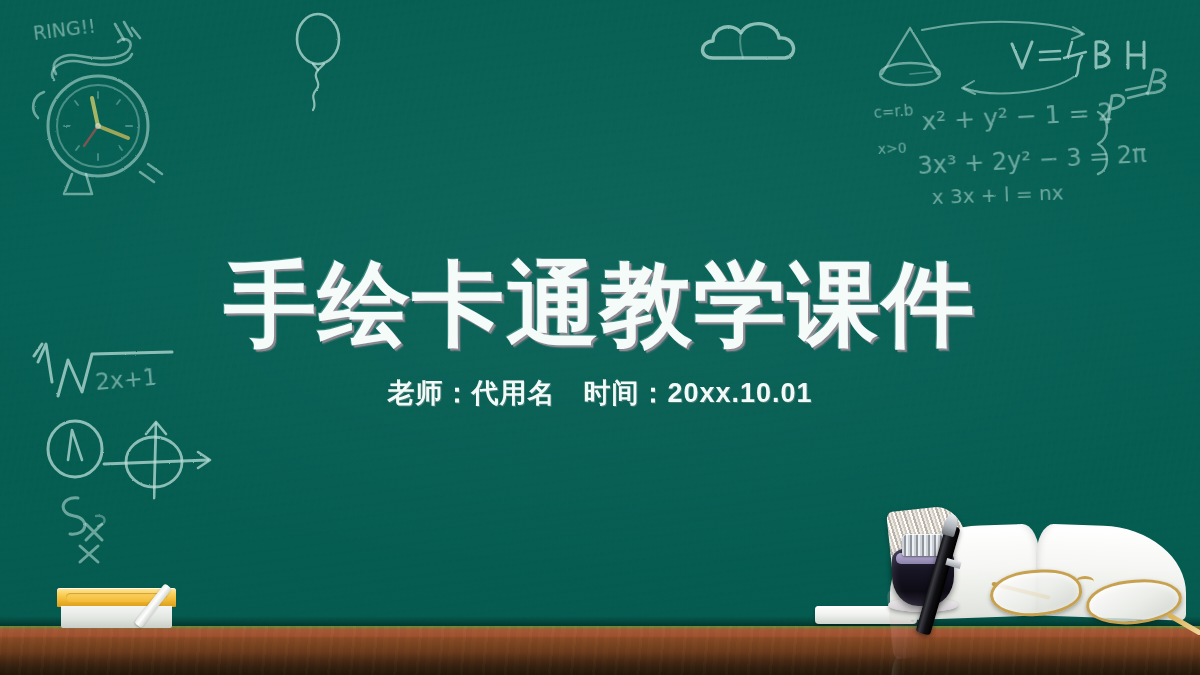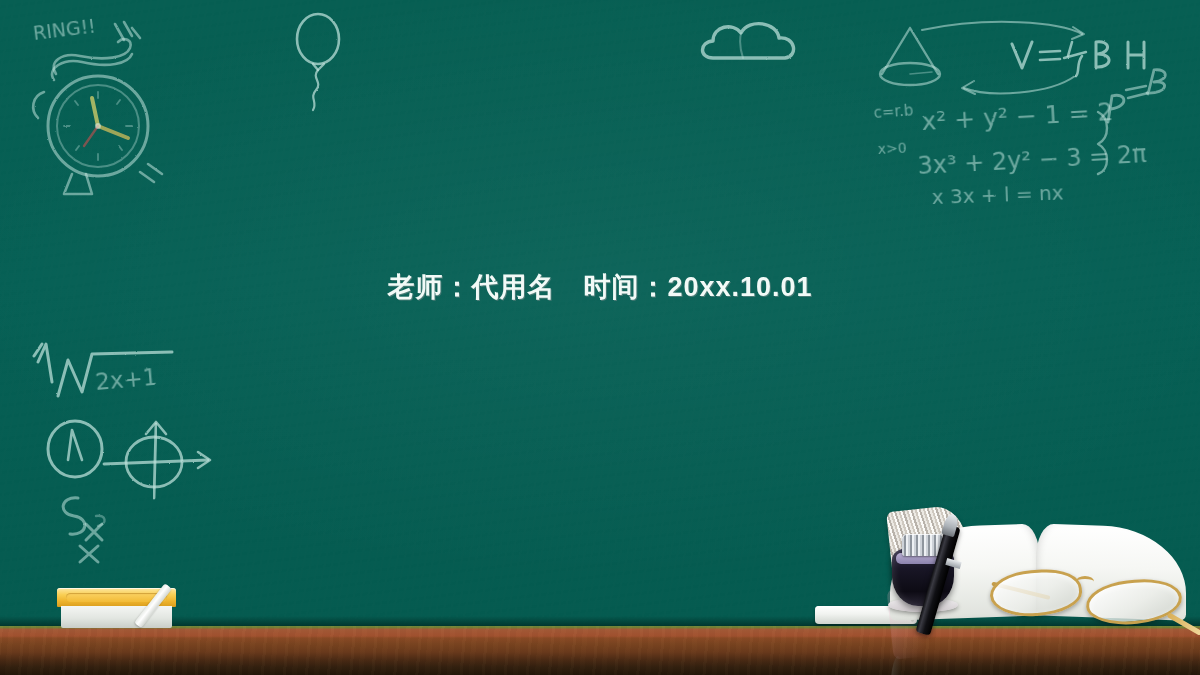--- a/index.html
+++ b/index.html
@@ -95,21 +95,21 @@
     line-height:1.07;
     letter-spacing:2px;
     color:#f4fbf8;
     text-shadow:
        2px 2px 0 rgba(255,180,200,0.40),
        3px 3px 1px rgba(255,150,185,0.22),
       -1px -1px 0 rgba(200,255,245,0.25);
     white-space:nowrap;
   }
   .subtitle {
-    margin-top:14px;
+    margin-top:22px;
     font-family:"Liberation Sans", sans-serif;
     font-weight:700;
     font-size:27px;
     letter-spacing:1px;
     color:#f2faf7;
     text-shadow:1px 1px 0 rgba(255,190,205,0.25);
     white-space:nowrap;
   }
 
   
@@ -393,20 +393,21 @@
   <div class="chalk" id="scribble-art">
     <svg width="80" height="80" viewBox="0 0 80 80">
       <path class="stroke" stroke-width="3" d="M26 8 C8 6 6 24 22 26 C38 28 36 46 18 44"></path>
       <path class="stroke" stroke-width="3" d="M34 34 L50 50 M50 34 L34 50"></path>
       <path class="stroke" stroke-width="3" d="M28 56 L46 72 M46 56 L28 72"></path>
       <path class="stroke stroke-soft" stroke-width="2.4" d="M44 26 C54 24 56 34 46 36"></path>
     </svg>
   </div>
 
   <div class="title-wrap">
+    <div class="main-title">手绘卡通教学课件</div>
     <div class="subtitle">老师：代用名　时间：20xx.10.01</div>
   </div>
 
   <div class="ledge">
     <div class="ledge-grain"></div>
   </div>
 
   <div id="chalkbox">
     <div class="lid">
       <div class="lid-inner"></div>

